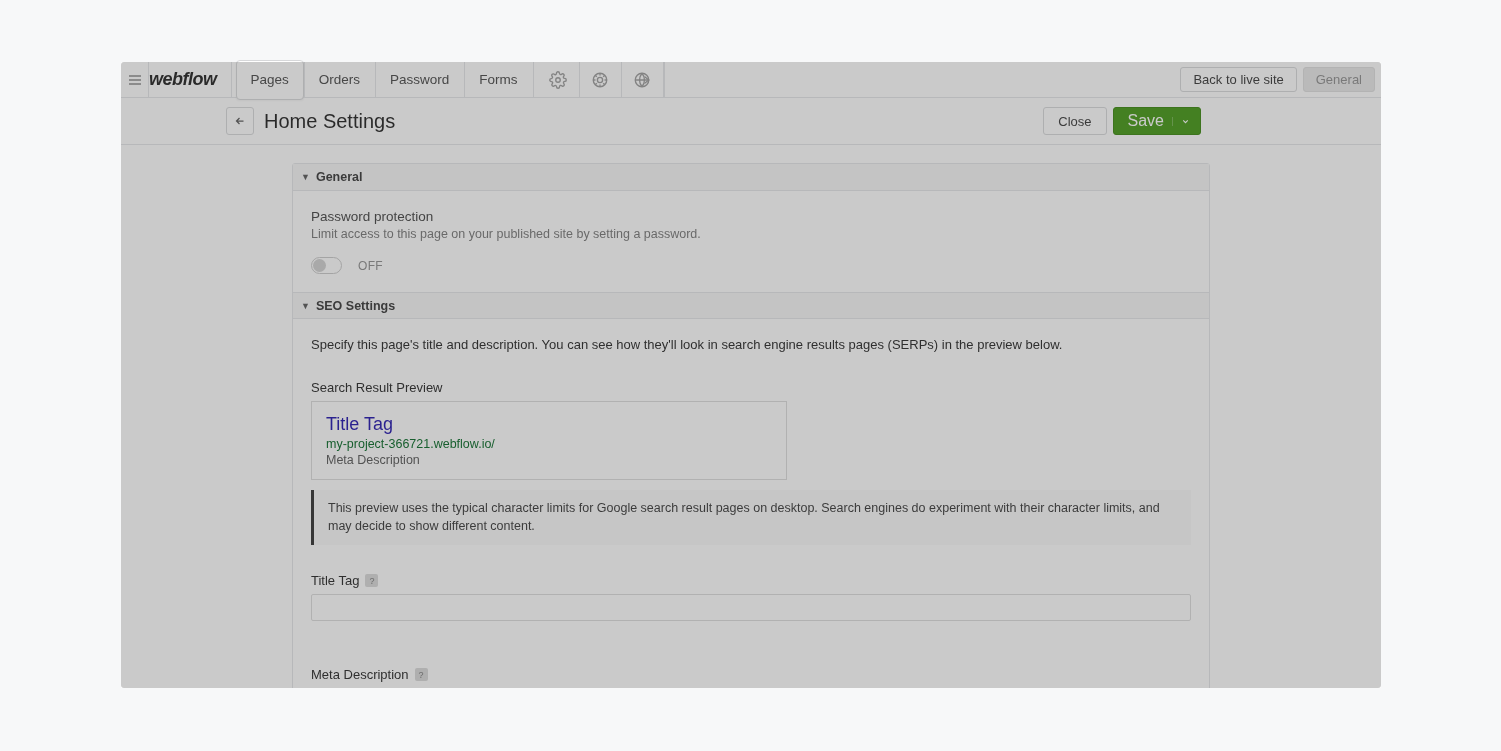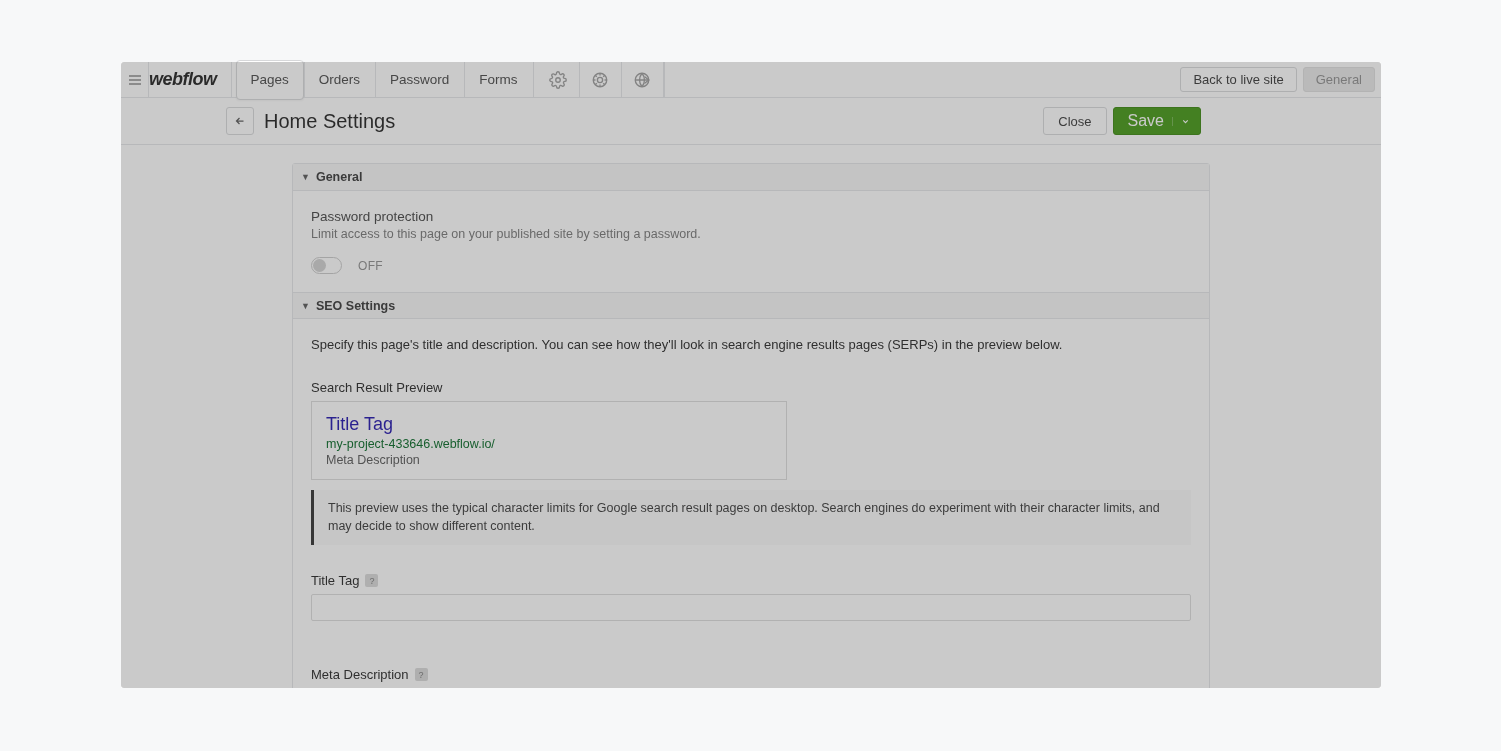--- a/index.html
+++ b/index.html
@@ -411,21 +411,21 @@
 
         <div class="panel-head" style="border-top:1px solid #e4e6e8;">
           <span class="tri">▼</span>
           <span>SEO Settings</span>
         </div>
         <div class="panel-body">
           <div class="seo-desc">Specify this page's title and description. You can see how they'll look in search engine results pages (SERPs) in the preview below.</div>
           <div class="field-label">Search Result Preview</div>
           <div class="preview-box">
             <div class="preview-title">Title Tag</div>
-            <div class="preview-url">my-project-433646.webflow.io/</div>
+            <div class="preview-url">my-project-366721.webflow.io/</div>
             <div class="preview-meta">Meta Description</div>
           </div>
           <div class="note-box">This preview uses the typical character limits for Google search result pages on desktop. Search engines do experiment with their character limits, and may decide to show different content.</div>
 
           <div class="field-label">
             <span>Title Tag</span>
             <span class="help-q">?</span>
           </div>
           <input class="input" type="text" style="margin-bottom: 18px;" value="">
           

